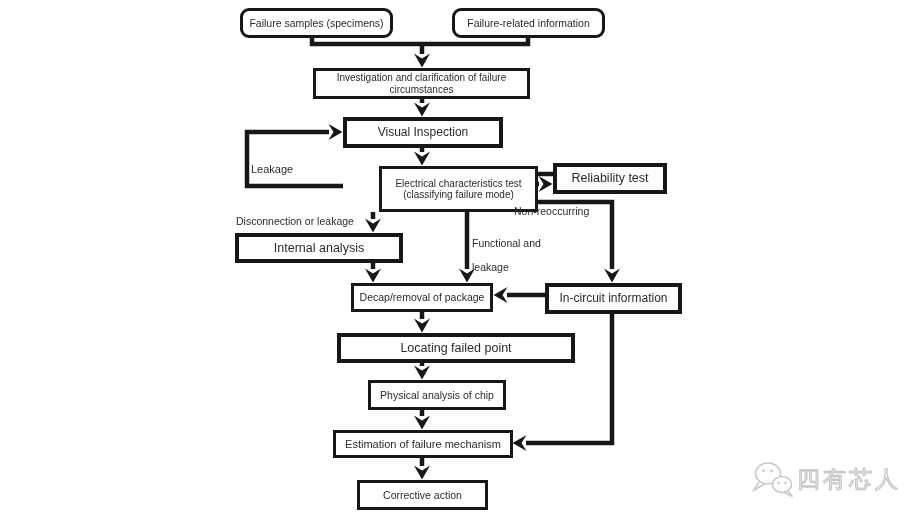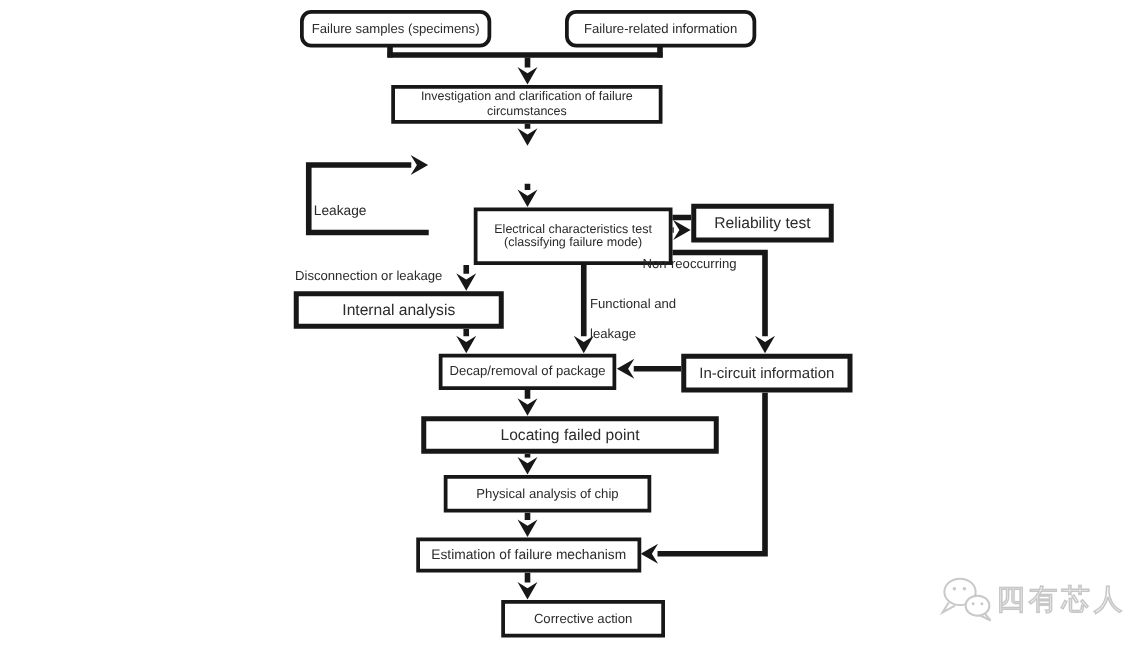--- a/index.html
+++ b/index.html
@@ -79,43 +79,44 @@
       <circle cx="785.5" cy="483" r="1.2" fill="#c9c9c9" stroke="none"></circle>
     </g>
   </svg>
 
   <div class="node rounded" style="left:240px;top:8px;width:153px;height:30px;font-size:10.5px;">Failure samples (specimens)</div>
 
   <div class="node rounded" style="left:452px;top:8px;width:153px;height:30px;font-size:10.5px;">Failure-related information</div>
 
   <div class="node" style="left:313px;top:68px;width:217px;height:31px;font-size:10px;">Investigation and clarification of failure circumstances</div>
 
+  <div class="node" style="left:343px;top:117px;width:160px;height:31px;font-size:12px;border-width:4px;">Visual Inspection</div>
 
   <div class="node" style="left:343px;top:166px;width:159px;height:46px;font-size:10px;margin-left:36px;">
     <span class="stack">
       <span>Electrical characteristics test</span>
       <span>(classifying failure mode)</span>
     </span>
   </div>
 
   <div class="node" style="left:553px;top:163px;width:114px;height:31px;font-size:12.5px;border-width:4px;">Reliability test</div>
 
   <div class="node" style="left:235px;top:233px;width:168px;height:30px;font-size:12.5px;border-width:4px;">Internal analysis</div>
 
   <div class="node" style="left:351px;top:283px;width:142px;height:29px;font-size:10.5px;border-width:3px;">Decap/removal of package</div>
 
   <div class="node" style="left:545px;top:283px;width:137px;height:31px;font-size:12px;border-width:4px;">In-circuit information</div>
 
   <div class="node" style="left:305px;top:333px;width:238px;height:30px;font-size:12.5px;border-width:4px;margin-left:32px;">Locating failed point</div>
 
-  <div class="node" style="left:355px;top:380px;width:166px;height:30px;font-size:10.5px;border-width:3px;">Physical analysis of chip</div>
+  <div class="node" style="left:368px;top:380px;width:138px;height:30px;font-size:10.5px;border-width:3px;">Physical analysis of chip</div>
 
   <div class="node" style="left:333px;top:430px;width:180px;height:28px;font-size:11px;">Estimation of failure mechanism</div>
 
-  <div class="node" style="left:357px;top:480px;width:131px;height:30px;font-size:10.5px;margin-left:44px;">Corrective action</div>
+  <div class="node" style="left:357px;top:480px;width:131px;height:30px;font-size:10.5px;">Corrective action</div>
 
   <span class="edge-label" style="left:251px;top:163px;font-size:11px;">Leakage</span>
 
   <span class="edge-label" style="left:236px;top:216px;font-size:10.5px;">Disconnection or leakage</span>
 
   <span class="edge-label" style="left:514px;top:206px;font-size:10.5px;">Non-reoccurring</span>
 
   <span class="edge-label" style="left:472px;top:238px;font-size:10.5px;">
     <span class="stack">
       <span>Functional and</span>

